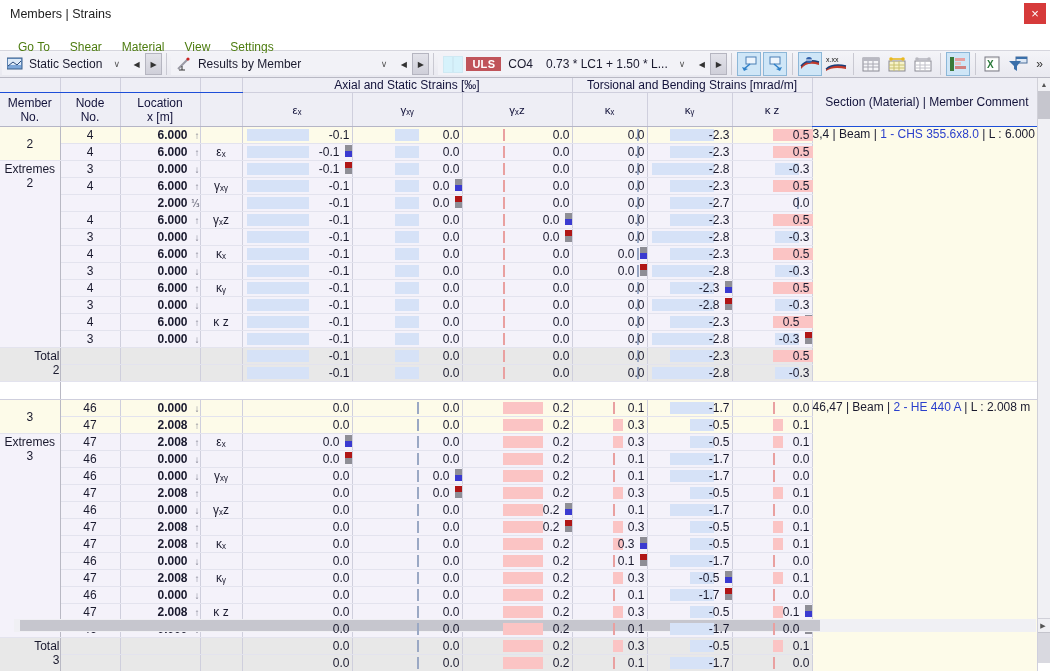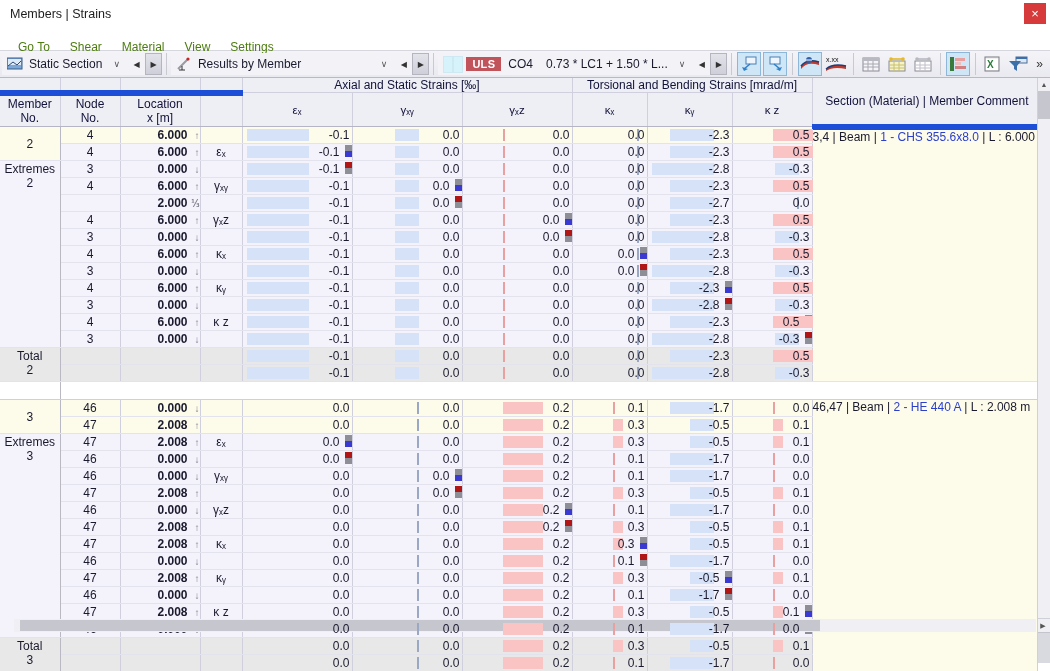--- a/index.html
+++ b/index.html
@@ -76,32 +76,32 @@
 
   
   .tablewrap { position: relative; width: 1050px; height: 540px; background:#fff; }
   table.grid { border-collapse: collapse; width: 1037px; table-layout: fixed; }
   table.grid td, table.grid th { border-right: 1px solid #cfcfdd; padding: 0; }
   thead th {
     background: #eeeef5; font-weight: normal; font-size: 12px;
     color: #12123a; border-bottom: 1px solid #b5b5c6;
     text-align: center; vertical-align: middle;
   }
-  thead tr.top th { height: 13px; border-bottom: 6px solid #1d4ed8; }
+  thead tr.top th { height: 13px; border-bottom: 1px solid #1d4ed8; }
   thead tr.t2 th { height: 34px; }
   .hdr-grp { border-bottom: 1px solid #cfcfdd !important; }
   .hdr-rot { font-size: 11.5px; }
 
   tbody tr { height: 17px; }
   tbody td { font-size: 12px; height: 17px; border-bottom: 1px solid #e3e3ee; }
   .c-left { background: #e2e2e2; text-align:center; color:#1a1a2e;
             border-right: 1px solid #b9b9c4 !important; }
   .r-first td { background: #fdfbe9; }
   .r-norm td { background: #f4f2fa; }
-  .r-total td { background: #e8e8e8; }
+  .r-total td { background: #e8e8e8; text-align: right; }
   .numcell { position: relative; text-align: right; padding-right: 4px; }
   .numcell .txt { position: relative; z-index: 2; padding-right: 2px; }
   .bar { position: absolute; top: 2px; bottom: 2px; z-index: 1; }
   .bar.neg { background: #d6e2f7; }
   .bar.pos { background: #fbc4c4; }
   .bar.tick-n { background: #9aa8c4; width: 1.5px; }
   .bar.tick-p { background: #e9a0a0; width: 1.5px; }
   .loc { text-align: right; padding-right: 4px; position: relative; font-weight: bold; }
   .locsym { display:inline-block; width:9px; margin-left:3px; color:#7a7a8a;
             font-size:10px; line-height:10px; vertical-align: middle;}

